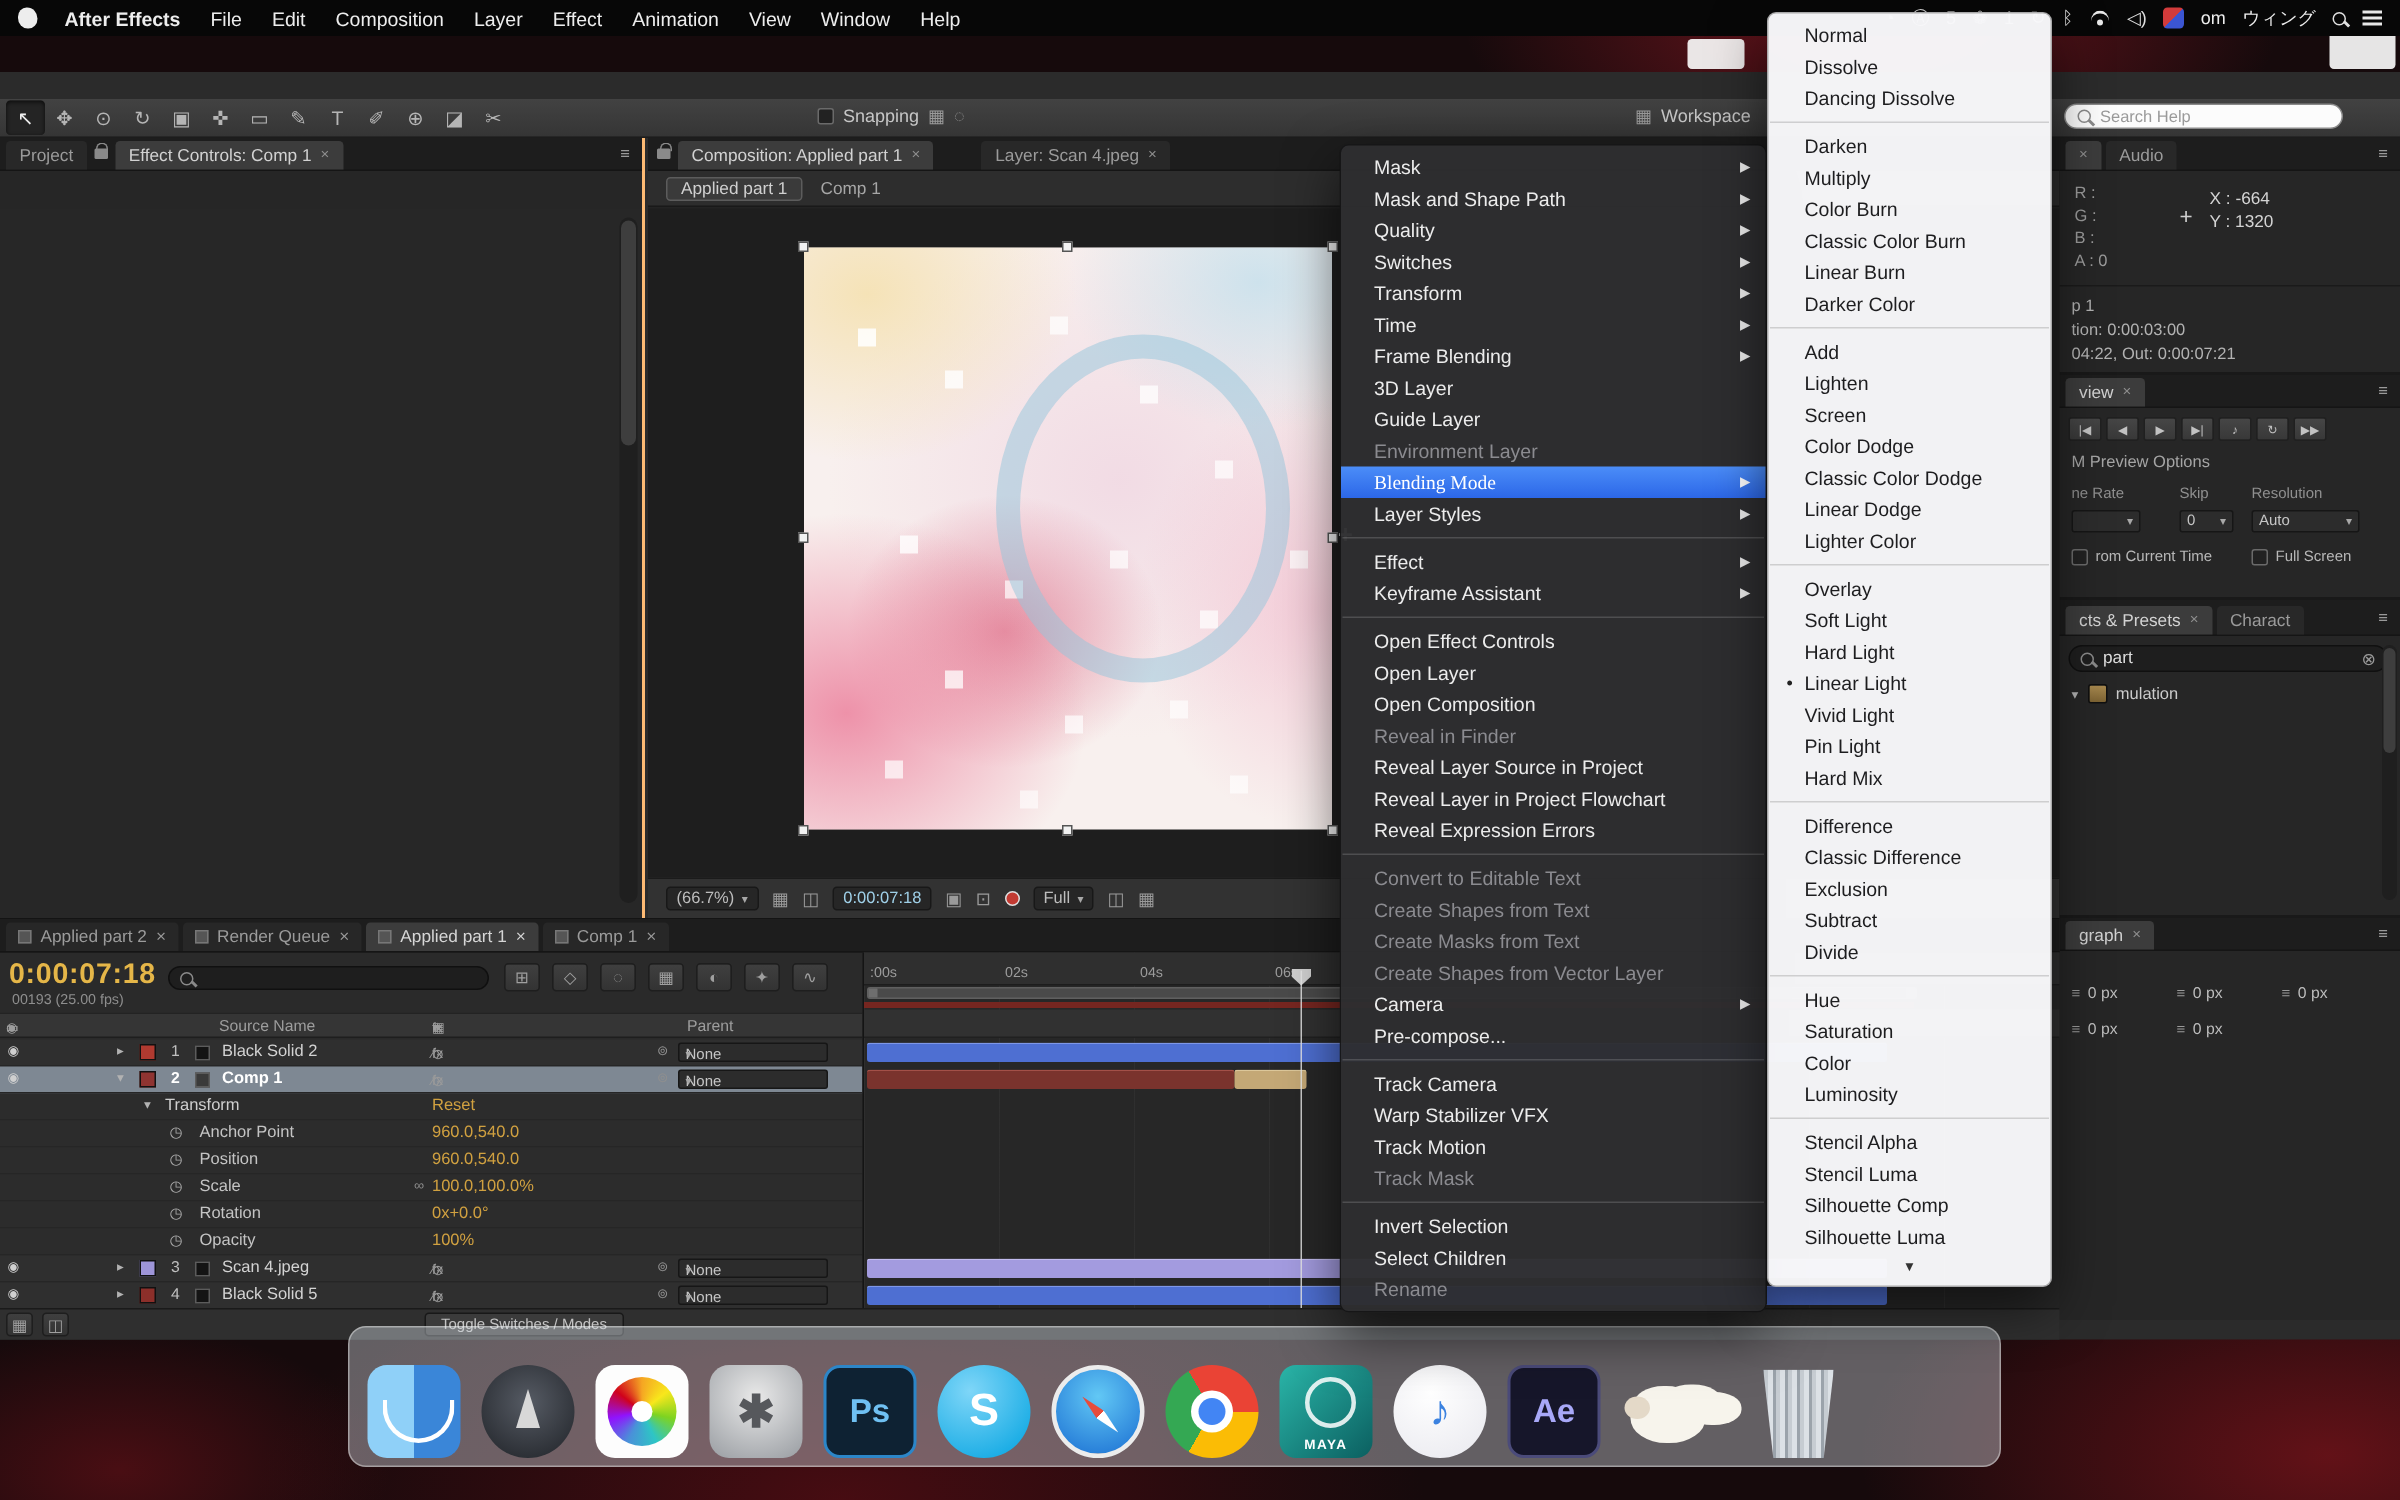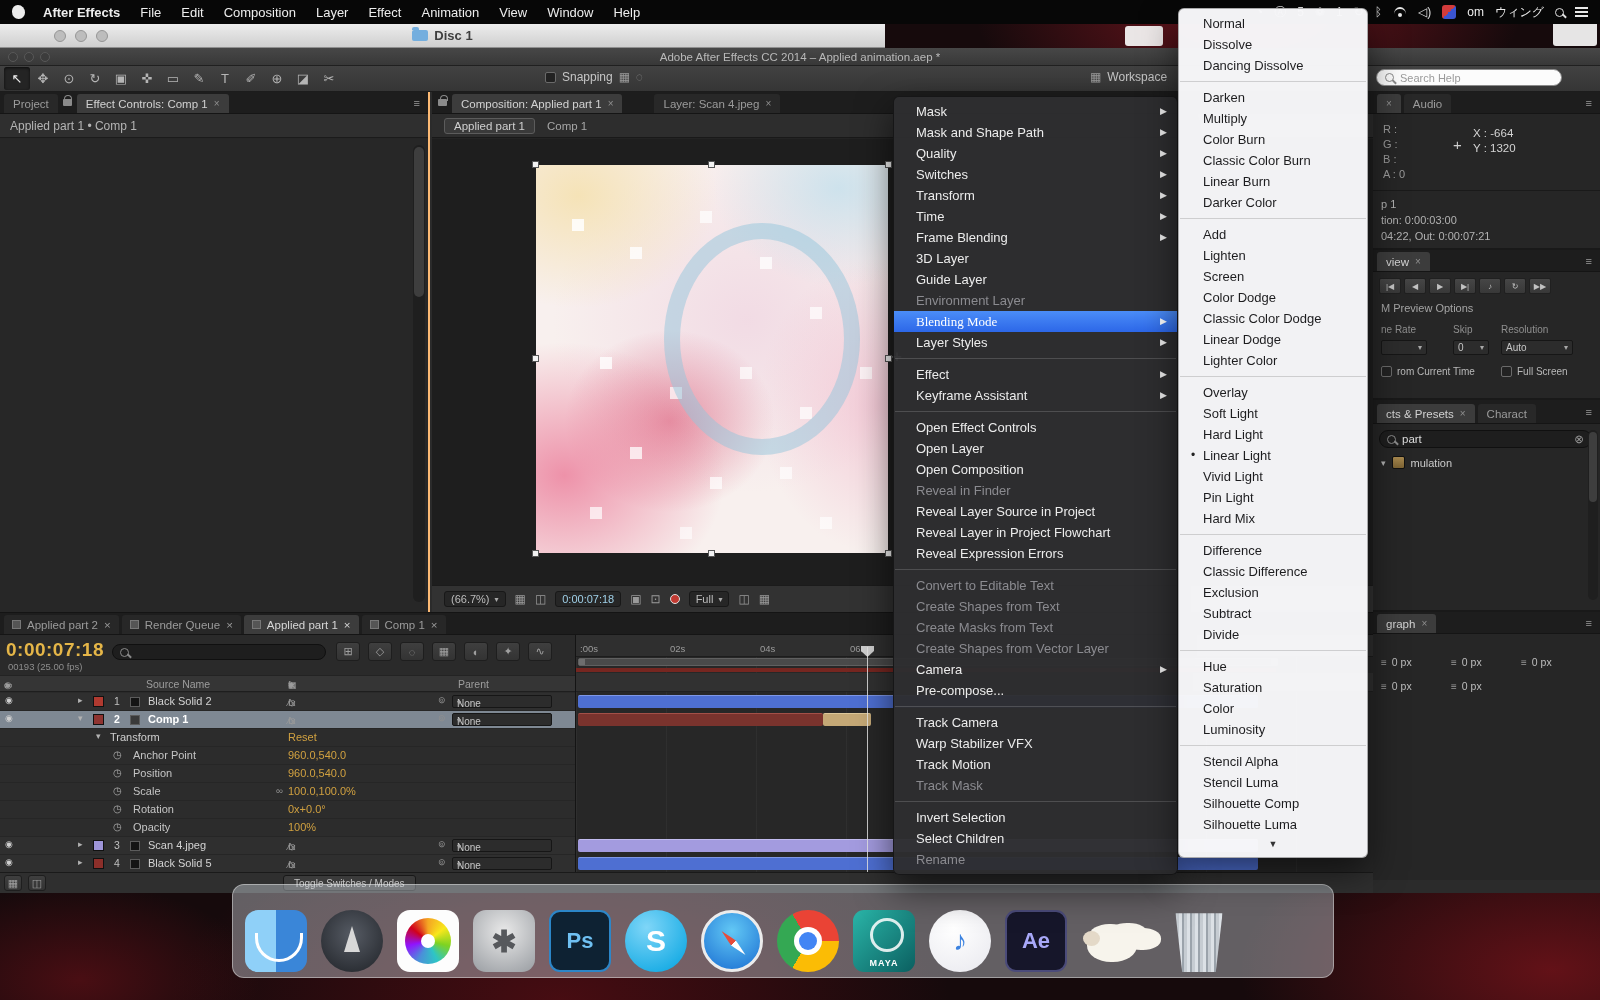--- a/index.html
+++ b/index.html
@@ -298,39 +298,24 @@
       <span class="wifi"></span>
       <span class="mb-ico">◁)</span>
       <span class="flag-ico"></span>
       <span>om</span>
       <span>ウィング</span>
       <span class="mag"></span>
       <span class="list-ico"></span>
     </span>
   </div>
 
-  <div class="finder-bar">
-    <span class="tl-dot"></span>
-    <span class="tl-dot"></span>
-    <span class="tl-dot"></span>
-    <span class="finder-title">
-      <span class="folder-ico"></span>
-      <span>Disc 1</span>
-    </span>
-  </div>
   <div class="frag frag1"></div>
   <div class="frag frag2"></div>
 
   <div class="ae-window">
-    <div class="ae-titlebar">
-      <span class="ae-dot" style="left:8px"></span>
-      <span class="ae-dot" style="left:24px"></span>
-      <span class="ae-dot" style="left:40px"></span>
-      <span>Adobe After Effects CC 2014 – Applied animation.aep *</span>
-    </div>
 
     <div class="ae-toolbar">
       <span class="tools">
 
       <button class="tool on">↖</button>
           <button class="tool">✥</button>
           <button class="tool">⊙</button>
           <button class="tool">↻</button>
           <button class="tool">▣</button>
           <button class="tool">✜</button>
@@ -363,21 +348,20 @@
         <span class="tab">
             <span>Project</span>
           </span>
         <span class="mini-lock"></span>
         <span class="tab on">
           <span>Effect Controls: Comp 1</span>
           <span class="x">×</span>
         </span>
         <span class="pmenu">≡</span>
       </div>
-      <div class="ec-head">Applied part 1 • Comp 1</div>
       <div class="ec-body">
         <div class="vscroll" style="right:3px; top:6px; bottom:10px;">
           <div class="vthumb" style="top:2px; height:150px;"></div>
         </div>
       </div>
     </div>
 
     <div class="comp-panel">
       <div class="tabstrip">
         <span class="mini-lock"></span>

